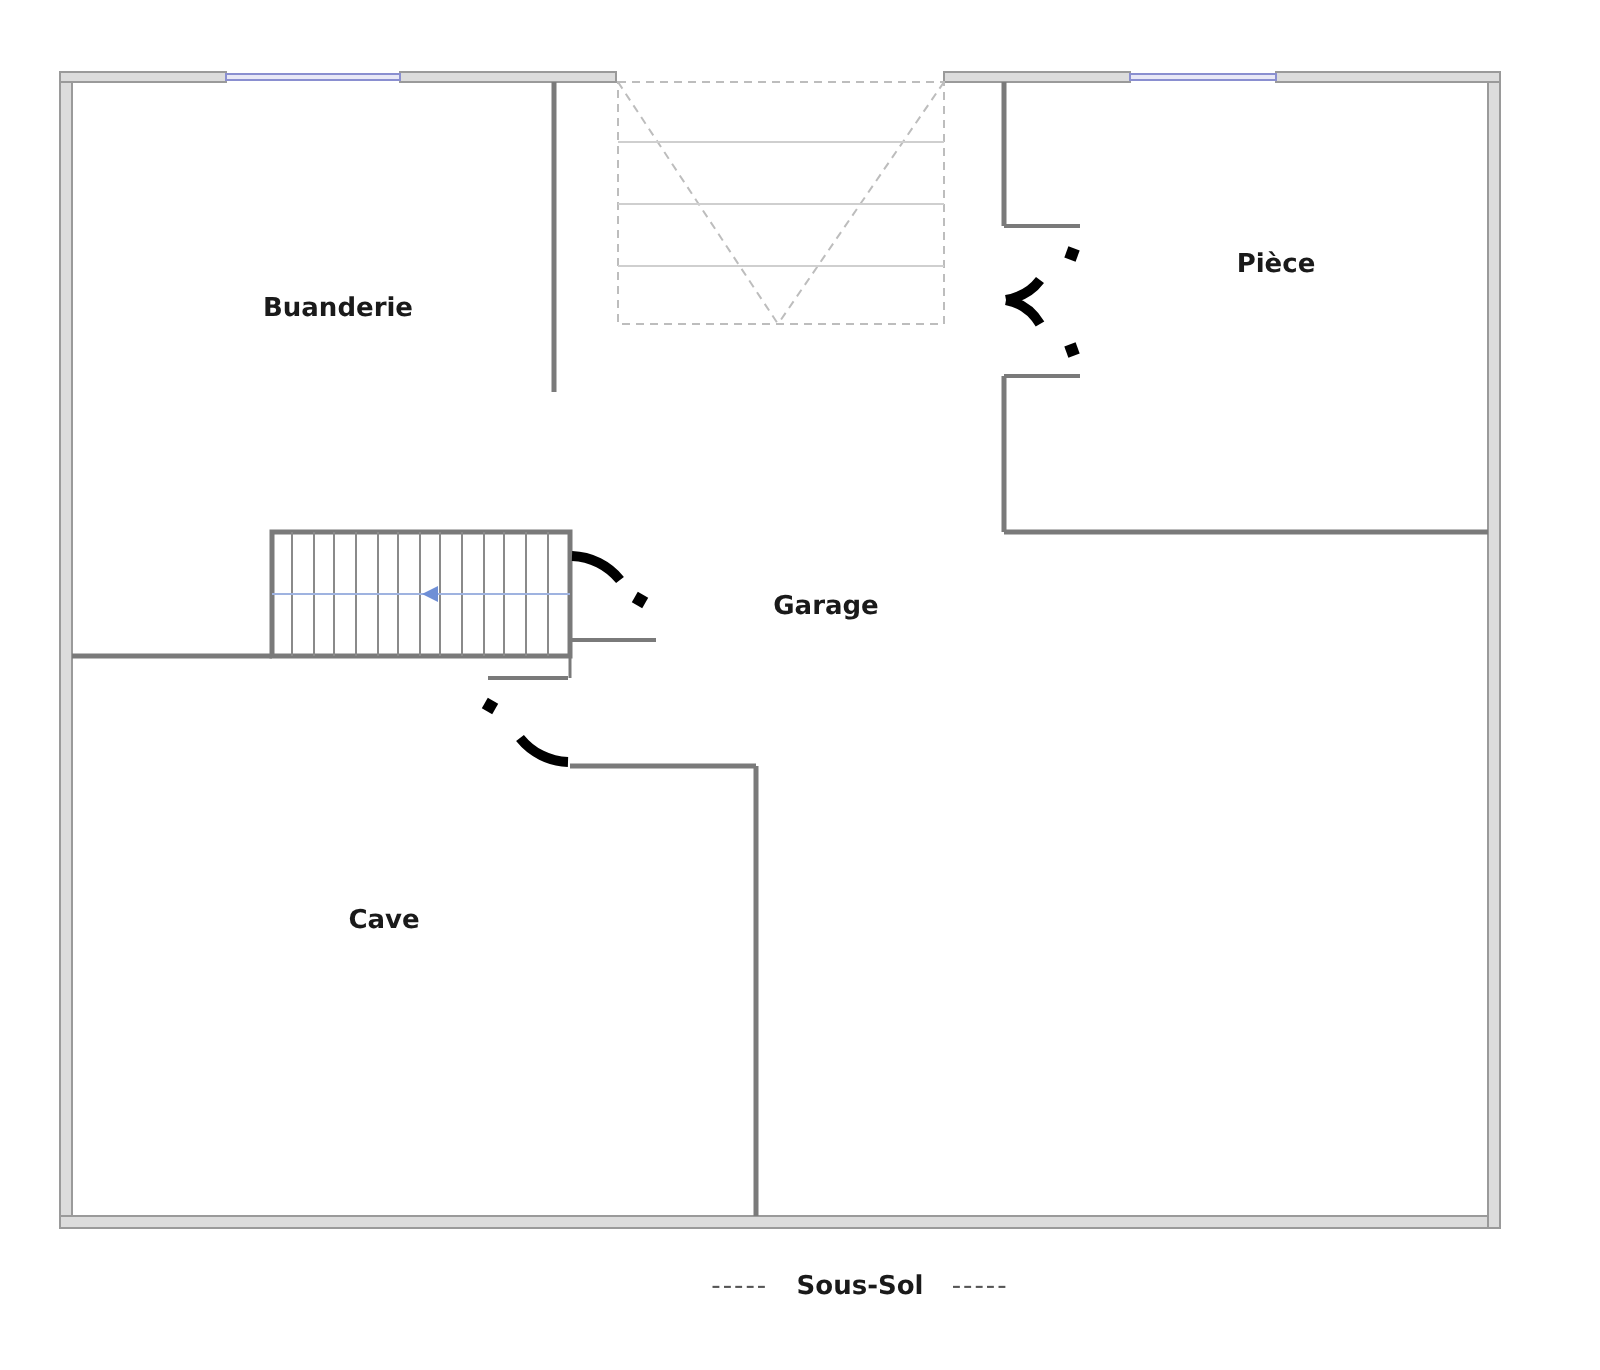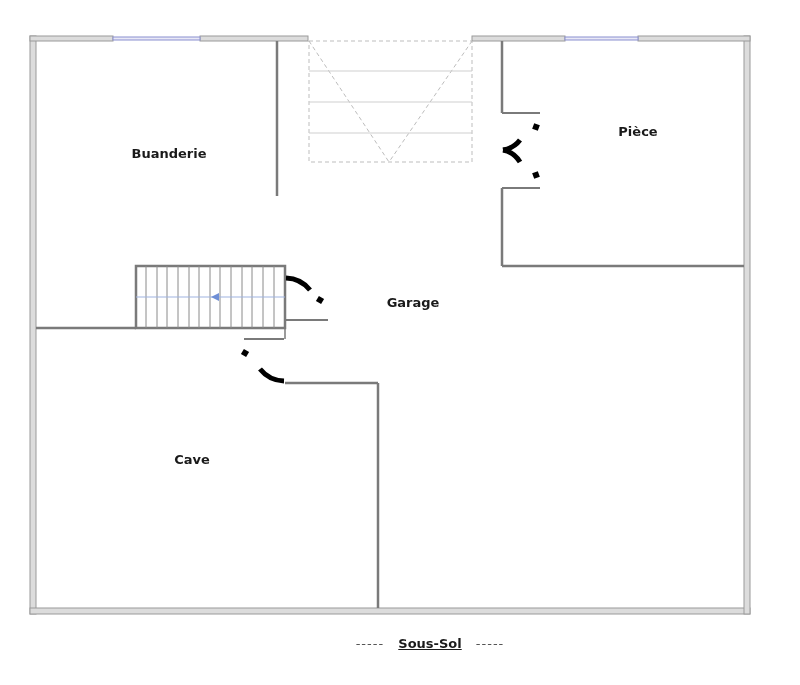--- a/index.html
+++ b/index.html
@@ -1,21 +1,21 @@
 <!DOCTYPE html>
 <html><head>
 <meta charset="utf-8">
 <style>
   html, body { margin: 0; padding: 0; background: #ffffff; }
   body { width: 800px; height: 685px; position: relative; overflow: hidden; font-family: "DejaVu Sans", sans-serif; }
   #plan { position: absolute; left: 0; top: 0; width: 800px; height: 685px; }
   .room-label { font-family: "DejaVu Sans", sans-serif; font-weight: bold; font-size: 13px; fill: #1a1a1a; }
   .caption { position: absolute; left: 0; top: 636px; width: 860px; text-align: center; font-family: "DejaVu Sans", sans-serif; font-size: 13px; color: #1a1a1a; }
   .caption .dash { color: #555; letter-spacing: 1px; }
-  .caption .title { font-weight: bold; margin: 0 10px; text-decoration: underline; }
+  .caption .title { font-weight: bold; margin: 0 10px; }
 </style>
 </head>
 <body>
 
 <svg id="plan" viewBox="0 0 800 685" xmlns="http://www.w3.org/2000/svg">
 
   <g fill="none" stroke="#9a9a9a">
 
     <rect x="30" y="36" width="6" height="578" fill="#dcdcdc" stroke="#9a9a9a" stroke-width="1"></rect>
 

